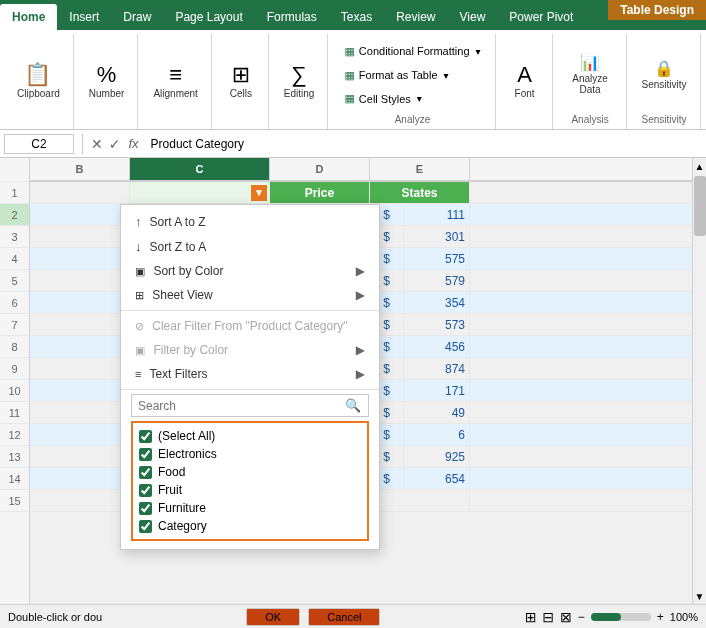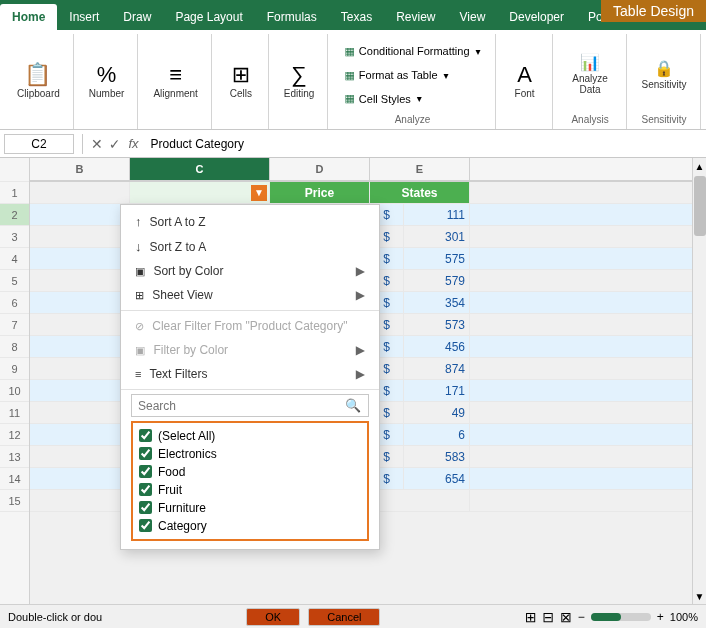--- a/index.html
+++ b/index.html
@@ -55,49 +55,48 @@
     
     .dropdown-menu { position: absolute; top: 46px; left: 90px; width: 260px; background: #fff; border: 1px solid #c8c8c8; box-shadow: 2px 4px 12px rgba(0,0,0,0.18); z-index: 100; padding: 4px 0; }
     .menu-item { display: flex; align-items: center; padding: 5px 14px; cursor: pointer; font-size: 12px; color: #333; gap: 8px; }
     .menu-item.disabled { color: #aaa; cursor: default; }
     .menu-separator { height: 1px; background: #e0e0e0; margin: 3px 0; }
     .menu-item-arrow { margin-left: auto; color: #666; }
     .search-box { margin: 4px 10px; border: 1px solid #c8c8c8; display: flex; align-items: center; padding: 3px 6px; background: #fff; }
     .search-box input { border: none; outline: none; flex: 1; font-size: 12px; }
     .search-icon-small { color: #666; font-size: 13px; }
     .checkbox-list { margin: 4px 10px; border: 2px solid #e87722; padding: 4px 6px; }
-    .check-item { display: flex; gap: 6px; padding: 2px 0; font-size: 12px; cursor: pointer; }
+    .check-item { display: flex; align-items: center; gap: 6px; padding: 2px 0; font-size: 12px; cursor: pointer; }
     .check-item input[type=checkbox] { accent-color: #217346; width: 13px; height: 13px; }
 
     
     .bottom-bar { height: 24px; background: #f0f0f0; border-top: 1px solid #d0d0d0; display: flex; align-items: center; justify-content: space-between; padding: 0 8px; font-size: 11px; }
     .ok-cancel { display: flex; gap: 8px; }
     .ok-btn { padding: 2px 18px; background: #c2410c; border: 1px solid #c8c8c8; cursor: pointer; font-size: 11px; border-radius: 2px; }
 
     
     .scrollbar-v { width: 14px; background: #f0f0f0; border-left: 1px solid #d0d0d0; display: flex; flex-direction: column; }
     .scrollbar-thumb { width: 12px; height: 60px; background: #c0c0c0; margin: 2px auto; border-radius: 3px; }
   </style>
 </head>
 <body>
 
 <div class="ribbon">
 
-  <div style="position:absolute; top:0; right:0; background:#b46f15; color:#fff; padding:3px 12px; font-size:14px; font-weight:400; z-index:10;">Table Design</div>
+  <div style="position:absolute; top:0; right:0; background:#b46f15; color:#fff; padding:3px 12px; font-size:12px; font-weight:700; z-index:10;">Table Design</div>
 
   <div class="ribbon-tabs">
     <div class="ribbon-tab active">Home</div>
     <div class="ribbon-tab">Insert</div>
     <div class="ribbon-tab">Draw</div>
     <div class="ribbon-tab">Page Layout</div>
     <div class="ribbon-tab">Formulas</div>
     <div class="ribbon-tab">Texas</div>
     <div class="ribbon-tab">Review</div>
     <div class="ribbon-tab">View</div>
-    <div class="ribbon-tab">Developer</div>
     <div class="ribbon-tab">Power Pivot</div>
   </div>
 
   <div class="ribbon-body">
 
     <div class="ribbon-group">
       <div class="ribbon-group-buttons">
         <div class="ribbon-btn">
           <div class="btn-icon">📋</div>
           <div class="btn-label">Clipboard</div>
@@ -320,21 +319,21 @@
         <div class="grid-cell selected-col" style="width:140px;"></div>
         <div class="grid-cell state-cell" style="width:100px;color:#1a56a0;">Arizona</div>
         <div class="grid-cell dollar-cell" style="width:34px;">$</div>
         <div class="grid-cell price-cell" style="width:66px;">6</div>
       </div>
       <div class="grid-row">
         <div class="grid-cell" style="width:100px;"></div>
         <div class="grid-cell selected-col" style="width:140px;"></div>
         <div class="grid-cell state-cell" style="width:100px;color:#1a56a0;">Ohio</div>
         <div class="grid-cell dollar-cell" style="width:34px;">$</div>
-        <div class="grid-cell price-cell" style="width:66px;">583</div>
+        <div class="grid-cell price-cell" style="width:66px;">925</div>
       </div>
       <div class="grid-row alternating">
         <div class="grid-cell" style="width:100px;"></div>
         <div class="grid-cell selected-col" style="width:140px;"></div>
         <div class="grid-cell state-cell" style="width:100px;color:#1a56a0;">Florida</div>
         <div class="grid-cell dollar-cell" style="width:34px;">$</div>
         <div class="grid-cell price-cell" style="width:66px;">654</div>
       </div>
       <div class="grid-row">
         <div class="grid-cell" style="width:100px;"></div>

